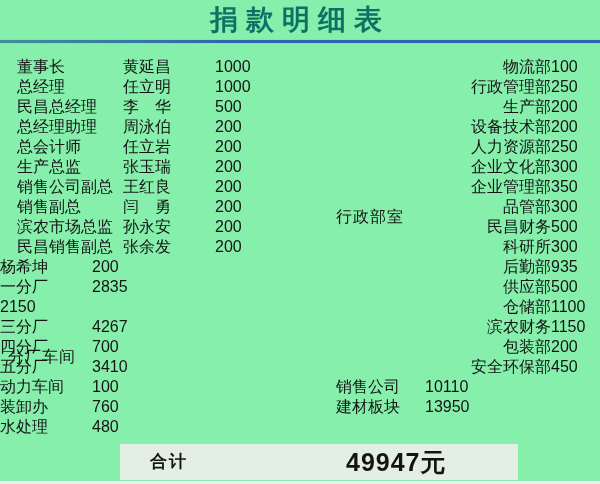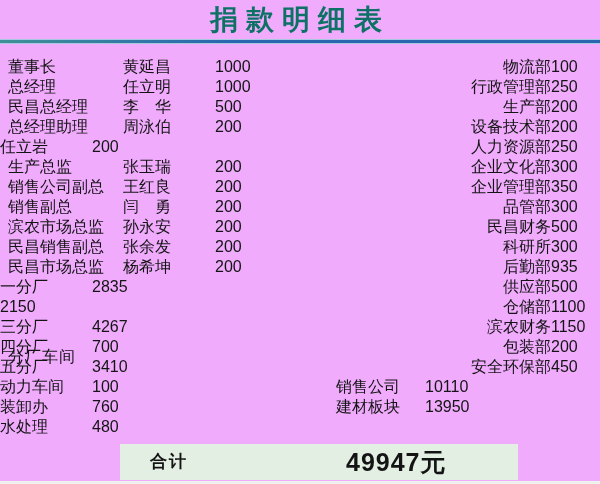--- a/index.html
+++ b/index.html
@@ -11,41 +11,41 @@
     --text-color:#141414;
   }
   html,body{margin:0;padding:0;}
   body{
     width:600px;height:484px;
     background:#ffffff;
     font-family:"Liberation Sans","DejaVu Sans",sans-serif;
     color:var(--text-color);
     overflow:hidden;
   }
-  .page{position:relative;width:600px;height:484px;background:#f0abfc;}
+  .page{position:relative;width:600px;height:484px;background:#86efac;}
 
   .title{
     position:absolute;left:0;top:2px;width:600px;height:36px;
     line-height:36px;text-align:center;
     font-size:28px;font-weight:bold;letter-spacing:8px;
     color:var(--accent-teal);
     white-space:nowrap;
   }
   .divider{
     position:absolute;left:0;top:39px;width:600px;height:3px;
     background:linear-gradient(90deg,var(--divider-teal) 0%,var(--divider-blue) 40%,var(--divider-blue) 100%);
     border-top:1px solid var(--divider-edge);
     border-bottom:1px solid var(--divider-edge);
   }
 
   .row{display:flex;height:20px;line-height:20px;font-size:16px;white-space:nowrap;}
 
   
   .individuals{position:absolute;left:0;top:57px;width:300px;}
-  .individuals .pos{width:123px;padding-left:8px;box-sizing:border-box;}
+  .individuals .pos{width:123px;padding-left:17px;box-sizing:border-box;}
   .individuals .name{width:92px;}
 
   
   .workshops{position:absolute;left:0;top:277px;width:300px;}
   .workshops .wname{width:92px;}
   .workshop-group-label{
     position:absolute;left:8px;top:277px;height:160px;
     display:flex;align-items:center;font-size:16px;letter-spacing:1px;
   }
 
@@ -107,20 +107,21 @@
         <span class="amt">500</span>
       </div>
 
       <div class="row">
         <span class="pos">总经理助理</span>
         <span class="name">周泳伯</span>
         <span class="amt">200</span>
       </div>
 
       <div class="row">
+        <span class="pos">总会计师</span>
         <span class="name">任立岩</span>
         <span class="amt">200</span>
       </div>
 
       <div class="row">
         <span class="pos">生产总监</span>
         <span class="name">张玉瑞</span>
         <span class="amt">200</span>
       </div>
 
@@ -142,21 +143,20 @@
         <span class="amt">200</span>
       </div>
 
       <div class="row">
         <span class="pos">民昌销售副总</span>
         <span class="name">张余发</span>
         <span class="amt">200</span>
       </div>
 
       <div class="row">
-        <span class="pos">民昌市场总监</span>
         <span class="name">杨希坤</span>
         <span class="amt">200</span>
       </div>
     </div>
 
   <div class="workshop-group-label">分厂车间</div>
   <div class="workshops">
 
       <div class="row">
         <span class="wname">一分厂</span>
@@ -191,20 +191,21 @@
         <span class="wname">装卸办</span>
         <span class="amt">760</span>
       </div>
 
       <div class="row">
         <span class="wname">水处理</span>
         <span class="amt">480</span>
       </div>
     </div>
 
+  <div class="admin-group-label">行政部室</div>
   <div class="admin">
 
       <div class="row">
         <span class="aname">物流部</span>
         <span class="amt">100</span>
       </div>
 
       <div class="row">
         <span class="aname">行政管理部</span>
         <span class="amt">250</span>

